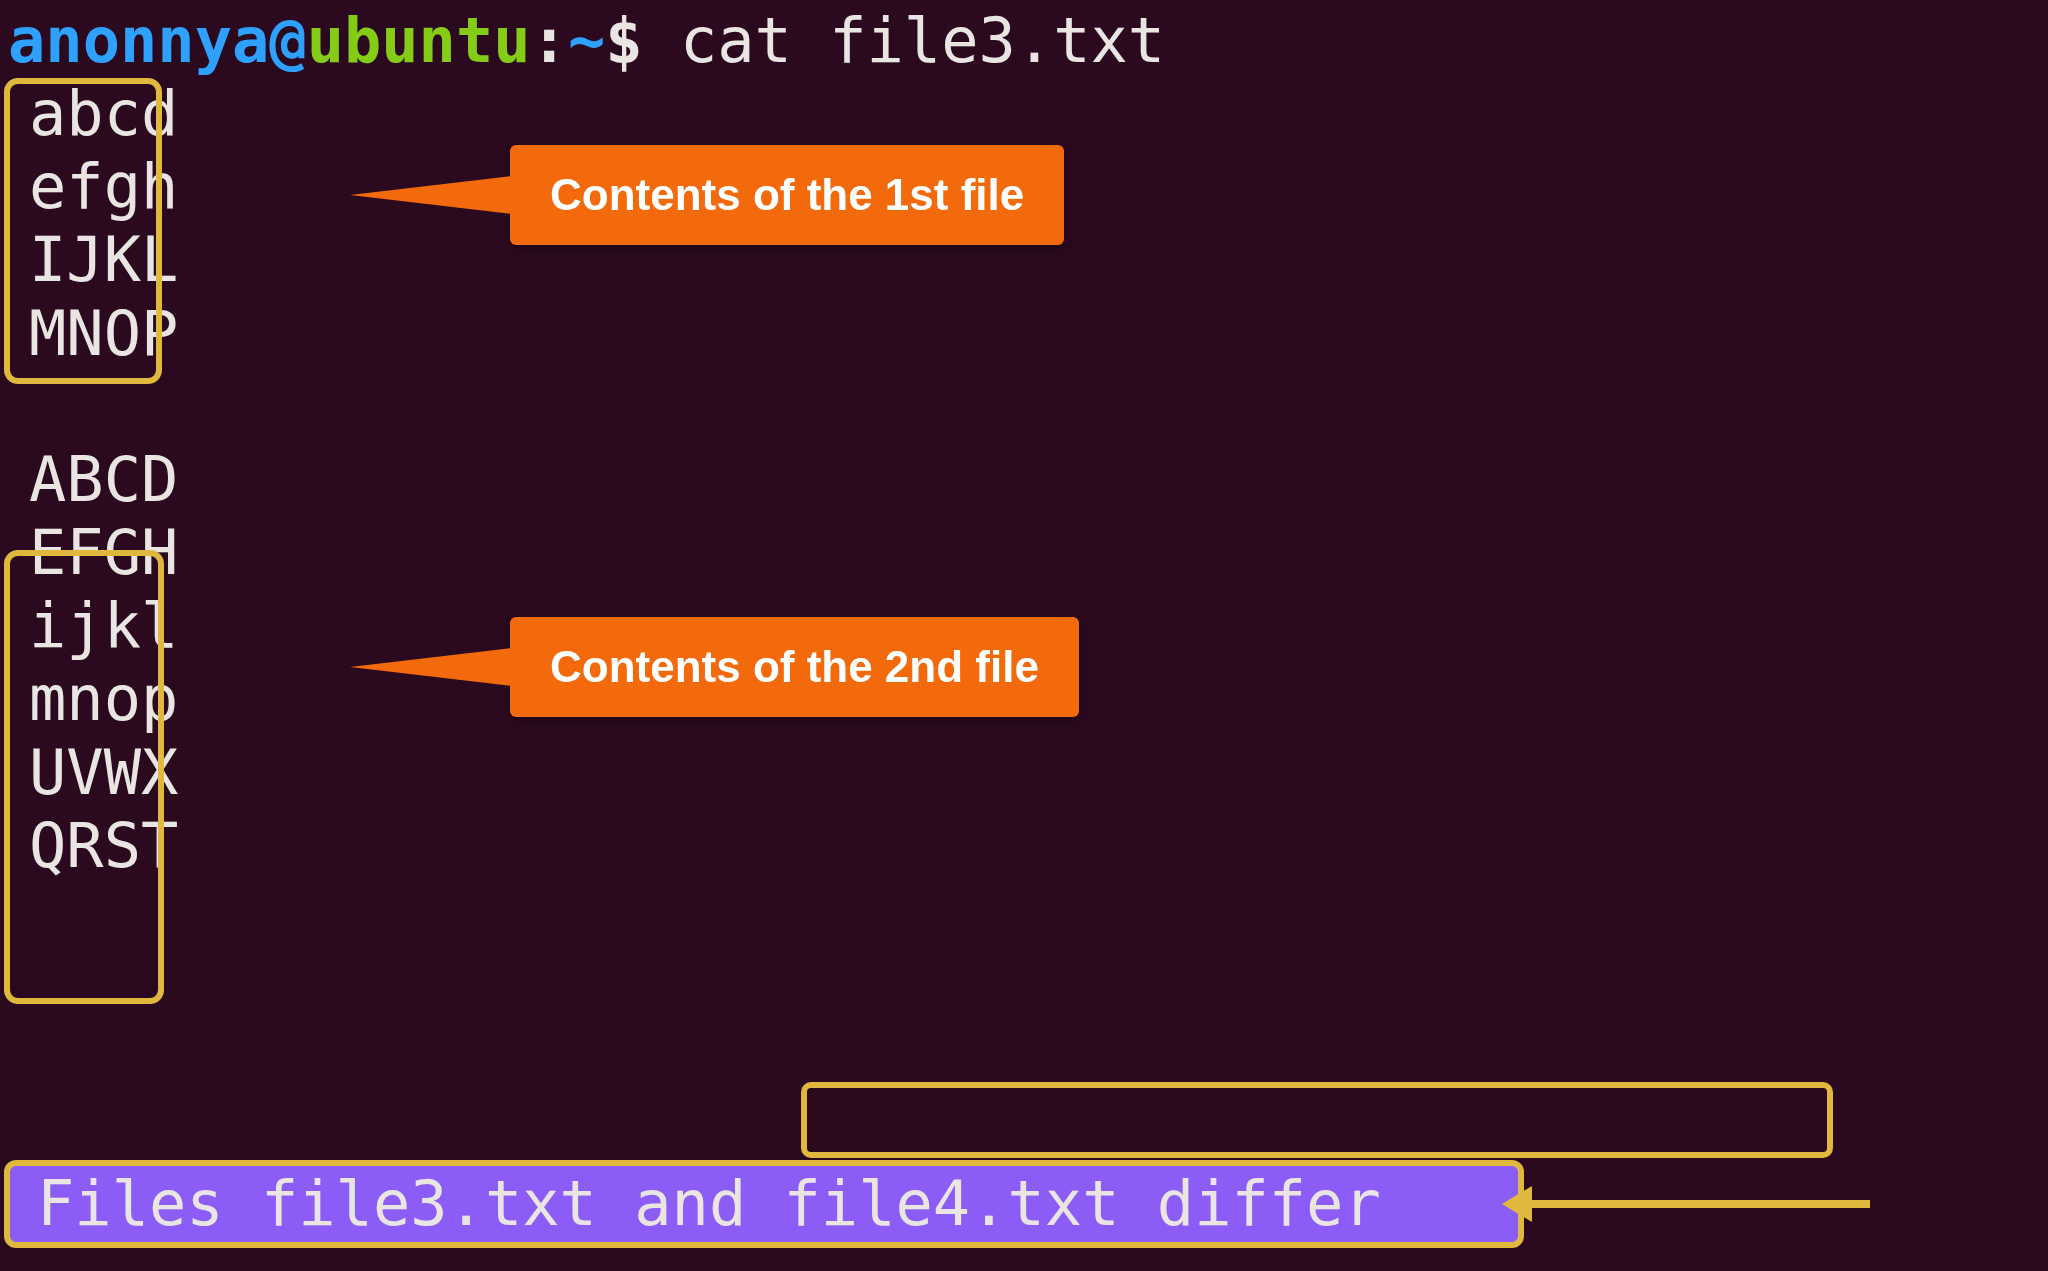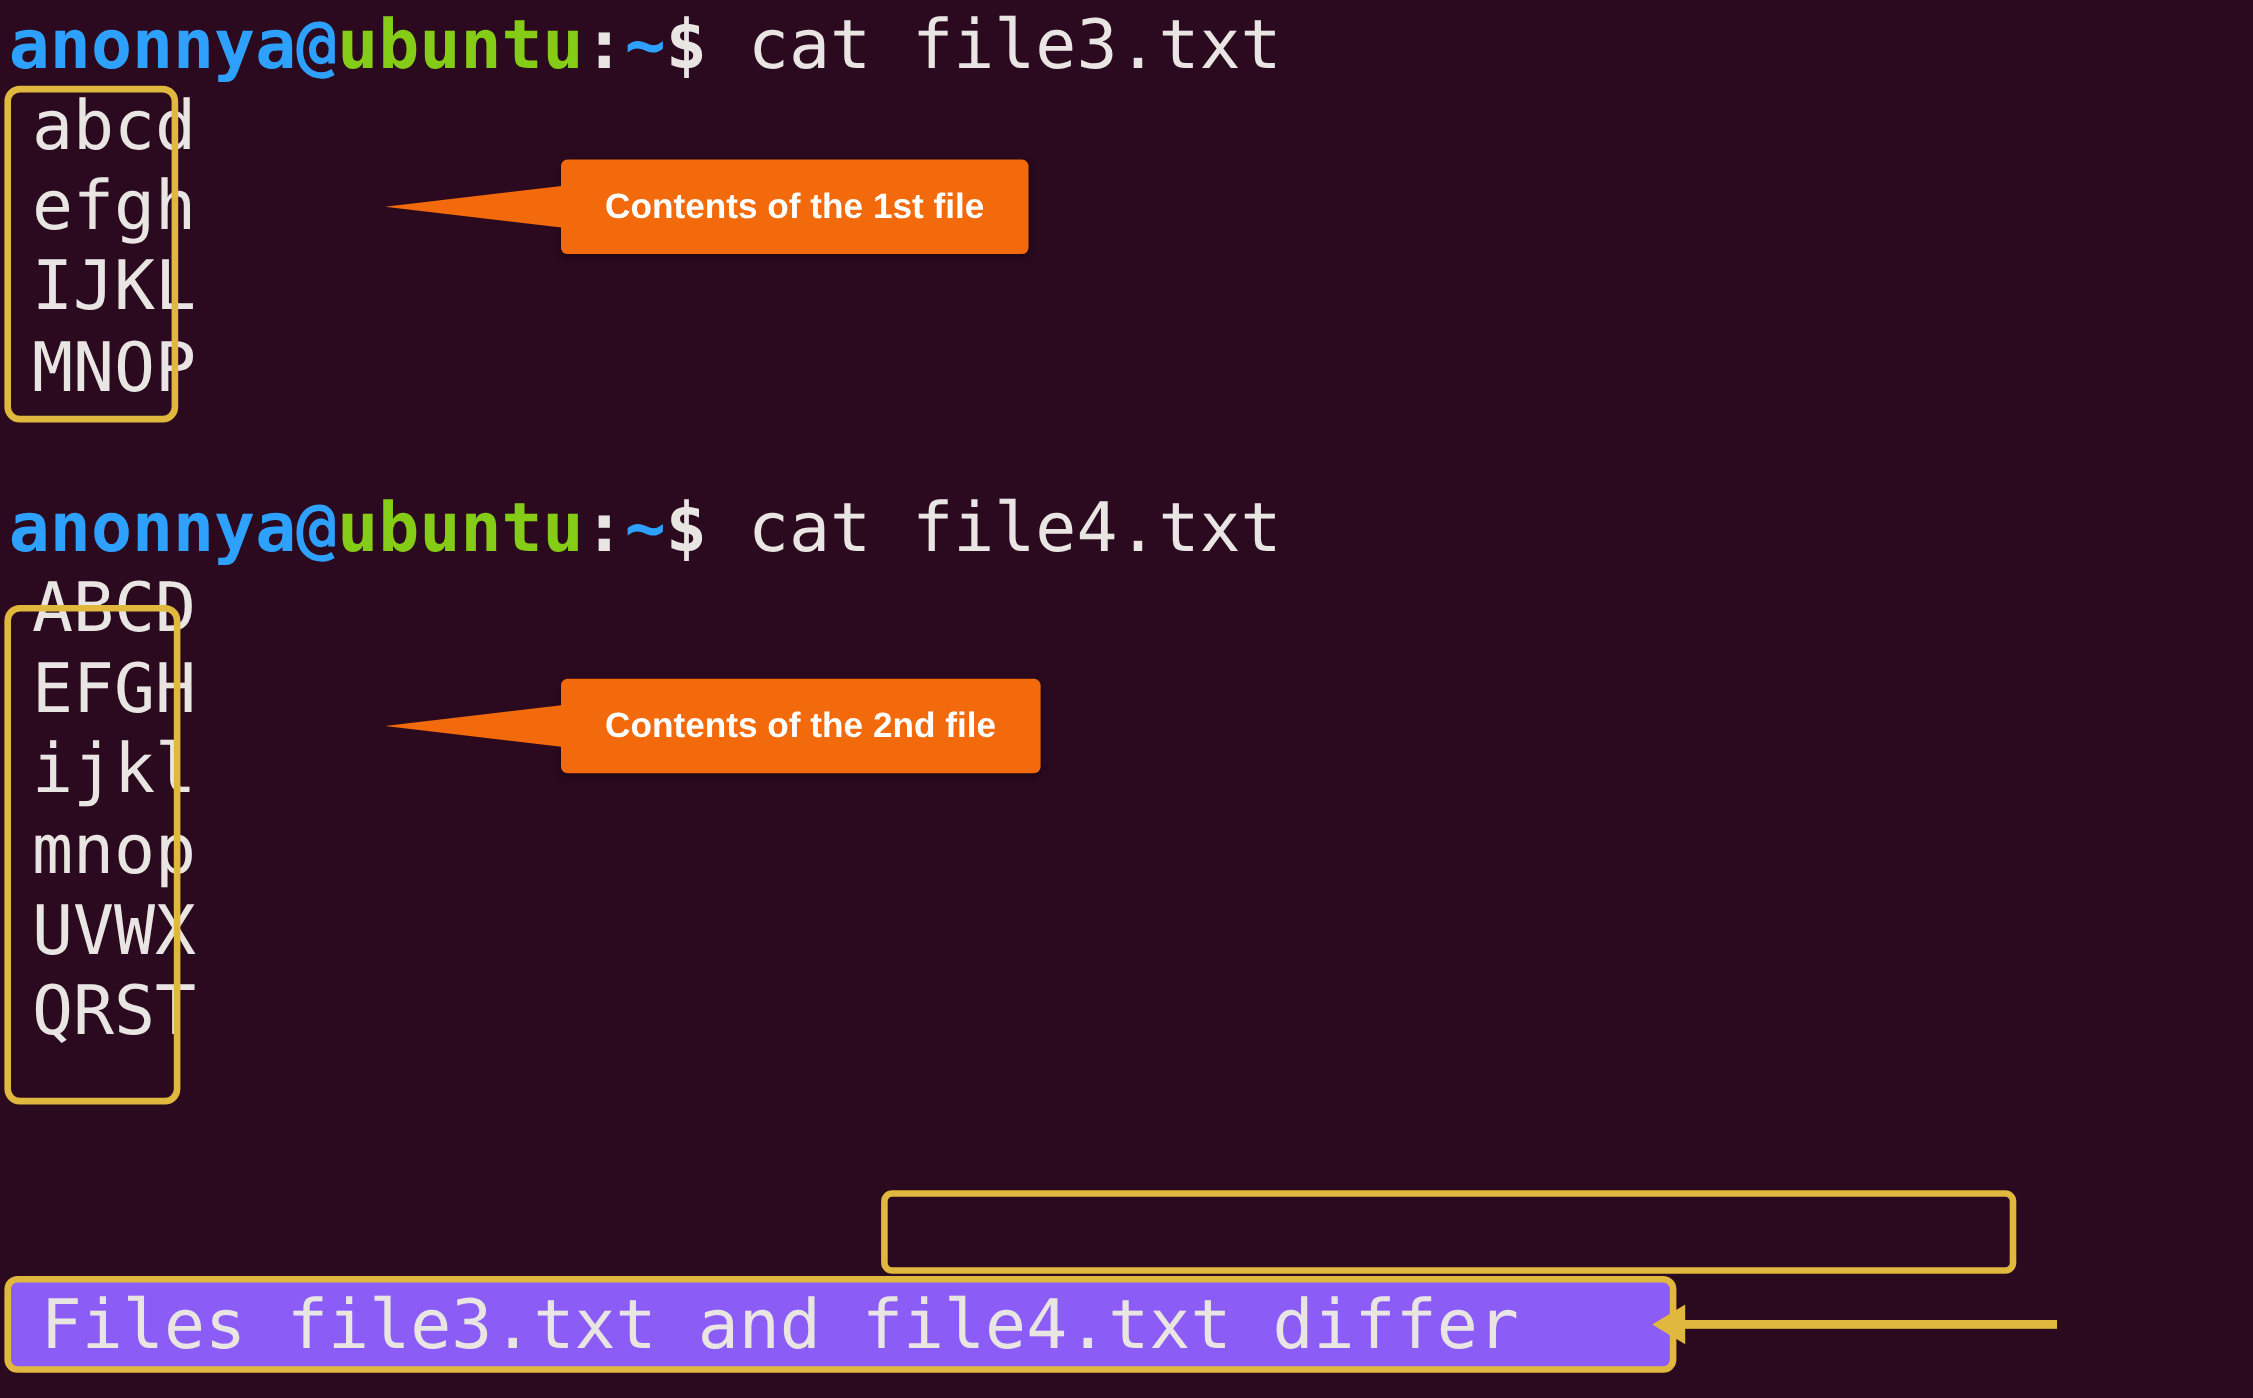--- a/index.html
+++ b/index.html
@@ -49,21 +49,21 @@
   
   .callout {
     position: absolute;
     z-index: 60;
   }
   .callout .box {
     background: #f26a0b;
     color: #ffffff;
     font-family: Arial, Helvetica, sans-serif;
     font-weight: 700;
-    font-size: 32px;
+    font-size: 44px;
     padding: 24px 40px;
     border-radius: 6px;
     white-space: nowrap;
     box-shadow: 0 3px 8px rgba(0,0,0,0.35);
   }
   .callout .tail {
     position: absolute;
     left: -160px;
     top: 50%;
     width: 0; height: 0;
@@ -103,21 +103,20 @@
 
   <div class="line"><span class="user">anonnya</span><span class="user">@</span><span class="host">ubuntu</span><span class="colon">:</span><span class="path">~</span><span class="dollar">$</span><span class="cmd"> </span><span class="cmd">cat file3.txt</span></div>
 
   <div class="line out">abcd</div>
   <div class="line out">efgh</div>
   <div class="line out">IJKL</div>
   <div class="line out">MNOP</div>
 
   <div class="line">&nbsp;</div>
 
-  <div class="line"><span class="user">anonnya</span><span class="user">@</span><span class="host">ubuntu</span><span class="colon">:</span><span class="path">~</span><span class="dollar">$</span><span class="cmd"> </span><span class="cmd">cat file4.txt</span></div>
 
   <div class="line out">ABCD</div>
   <div class="line out">EFGH</div>
   <div class="line out">ijkl</div>
   <div class="line out">mnop</div>
   <div class="line out">UVWX</div>
   <div class="line out">QRST</div>
 
   <div class="line">&nbsp;</div>
 

